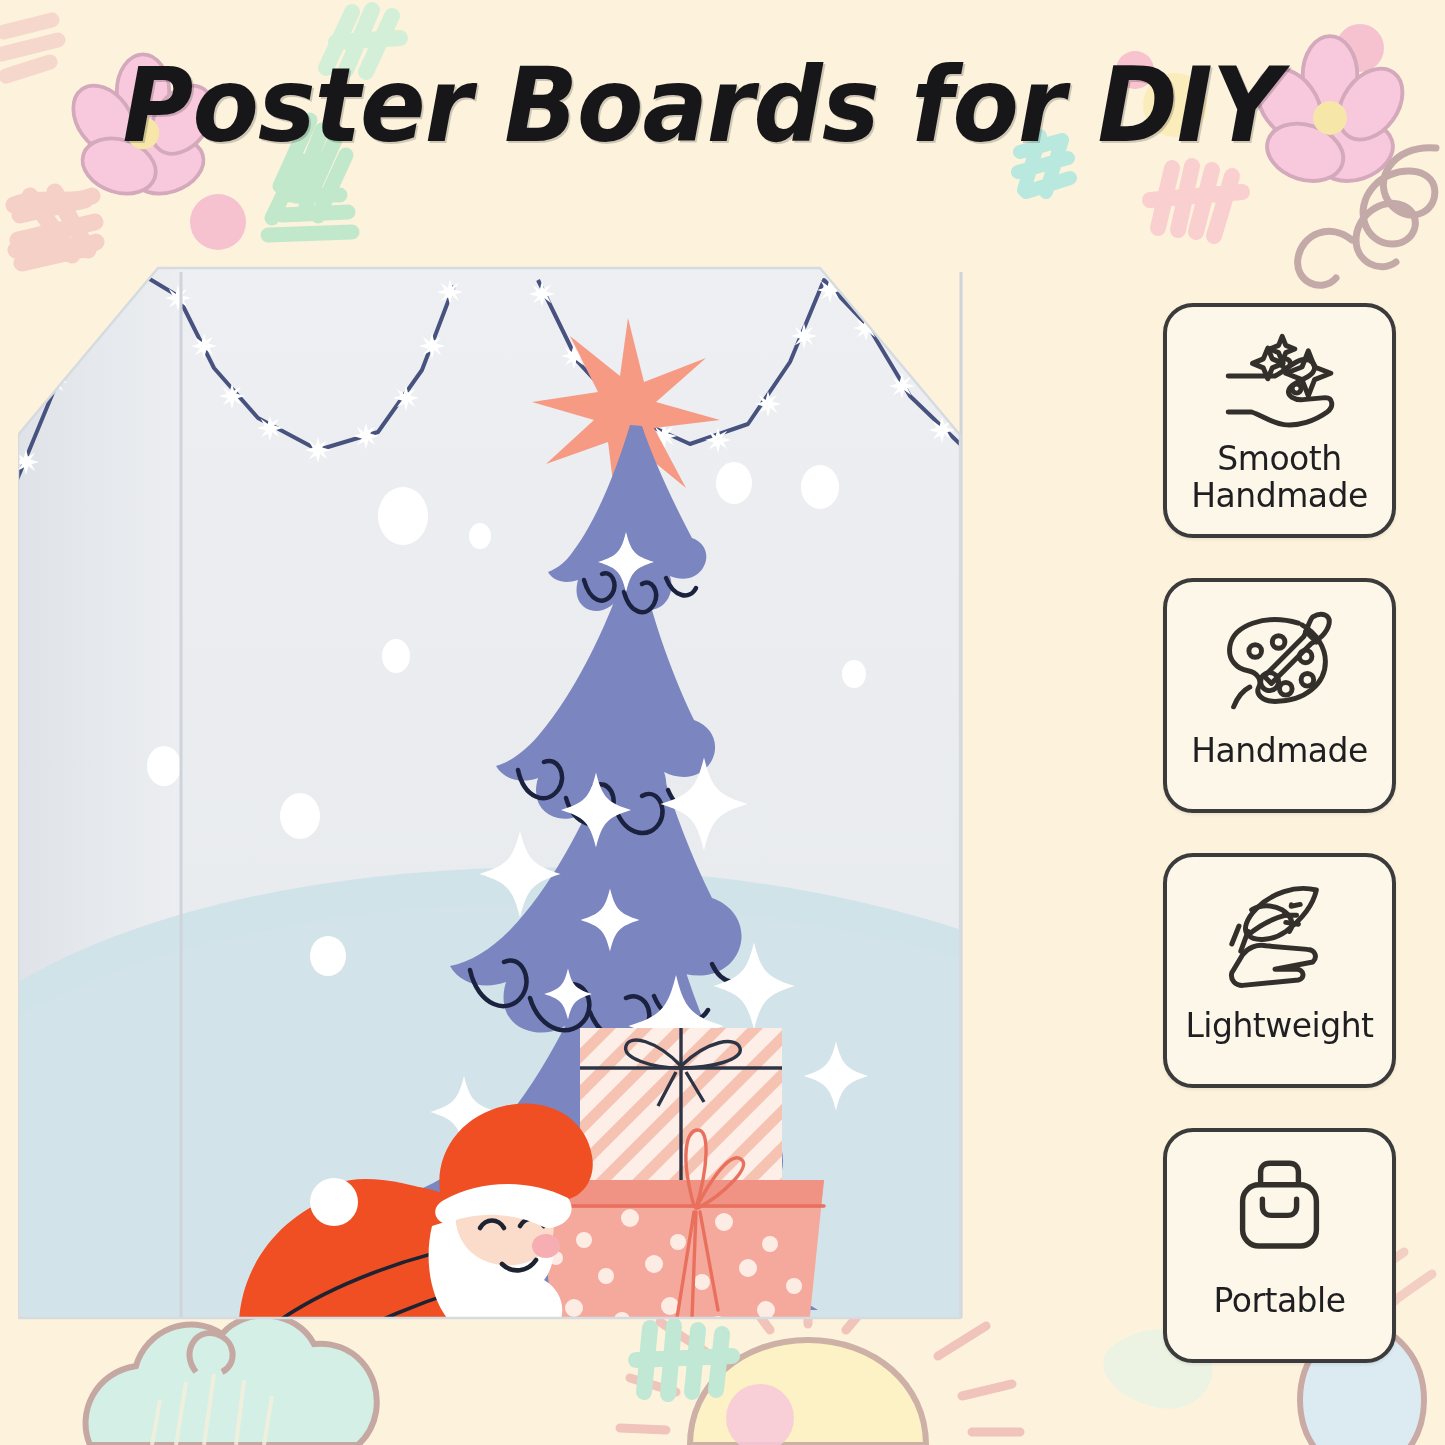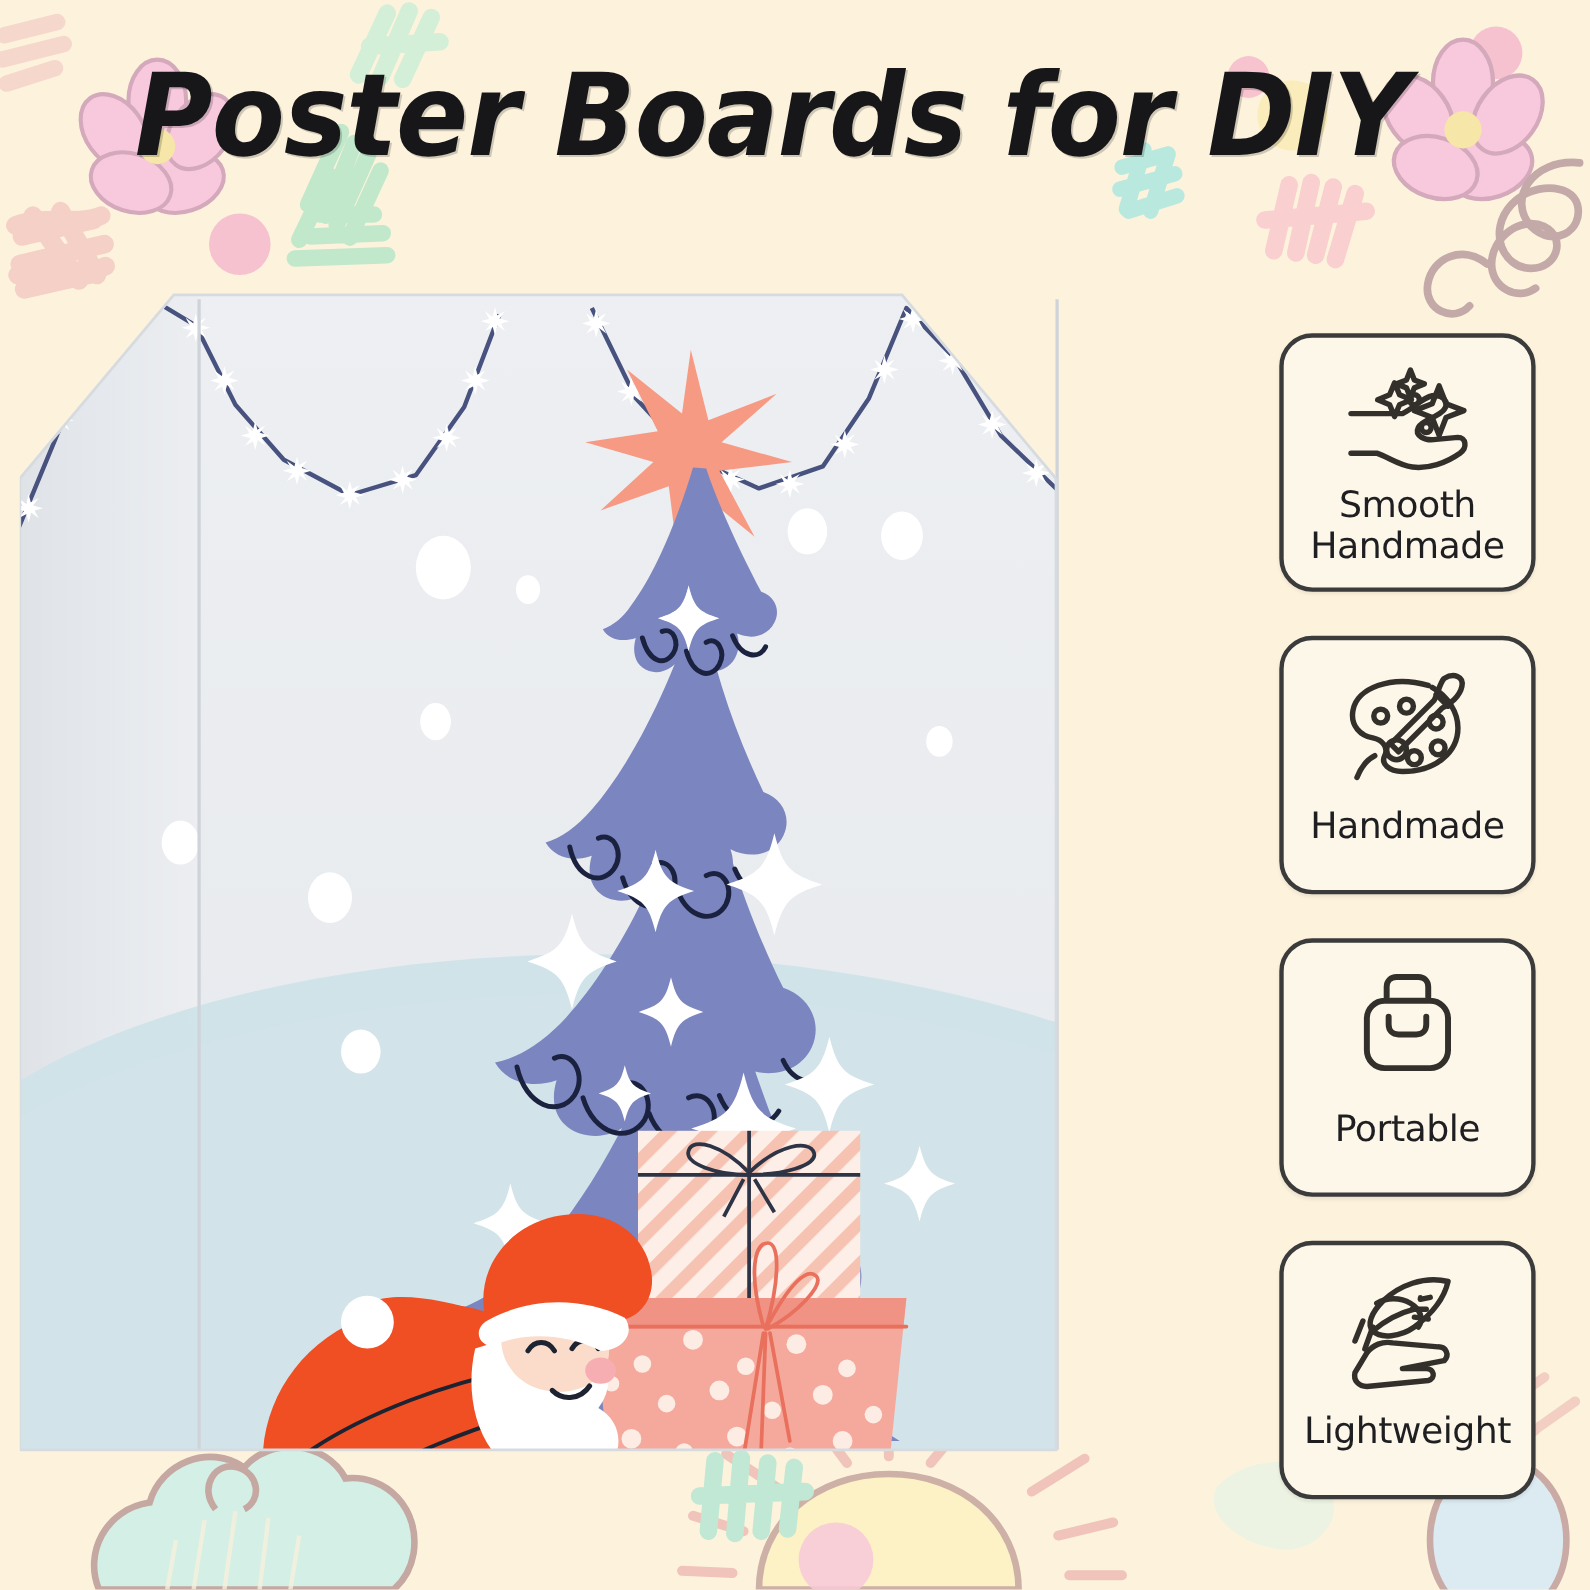--- a/index.html
+++ b/index.html
@@ -587,43 +587,43 @@
         <path d="M112,14 C122,8 132,12 130,22 C128,32 118,40 110,44
                  L66,88 L58,80 L102,36 C106,28 108,18 112,14 Z"></path>
         <path d="M104,30 L116,42"></path>
       </g>
     </svg>
     <div class="badge-label">Handmade</div>
   </div>
 
   <div class="badge">
     <svg class="badge-icon" viewBox="0 0 150 124">
-      <g fill="none" stroke="#33302c" stroke-width="6" stroke-linecap="round" stroke-linejoin="round">
-        <path d="M54,30 L54,20 C54,14 58,10 64,10 L86,10 C92,10 96,14 96,20 L96,30"></path>
-        <rect x="34" y="34" width="82" height="68" rx="18"></rect>
-        <path d="M56,50 L56,58 C56,64 60,68 66,68 L84,68 C90,68 94,64 94,58 L94,50"></path>
-      </g>
-    </svg>
-    <div class="badge-label">Portable</div>
-  </div>
-
-  <div class="badge">
-    <svg class="badge-icon" viewBox="0 0 150 124">
       <g fill="none" stroke="#33302c" stroke-width="5.5" stroke-linecap="round" stroke-linejoin="round">
 
         <path d="M116,12 C92,6 66,16 50,32 C38,44 34,56 40,62
                  C48,70 68,68 82,58 C98,46 112,30 116,12 Z"></path>
         <path d="M44,34 C54,28 68,28 78,34 C88,40 92,50 86,58"></path>
         <path d="M80,40 L94,40 M82,48 L96,50 M88,30 L98,28"></path>
         <circle cx="88" cy="28" r="2.4" fill="#33302c" stroke="none"></circle>
         <path d="M40,62 C52,52 66,44 82,40"></path>
 
         <path d="M30,52 L22,72 M40,58 L32,80"></path>
 
         <path d="M22,104 L34,84 C40,76 50,72 60,74 L106,78
                  C114,78 118,86 112,92 L70,100 L94,100
                  C102,100 104,110 96,112 L34,118 C26,118 20,112 22,104 Z"></path>
       </g>
     </svg>
     <div class="badge-label">Lightweight</div>
   </div>
 
+  <div class="badge">
+    <svg class="badge-icon" viewBox="0 0 150 124">
+      <g fill="none" stroke="#33302c" stroke-width="6" stroke-linecap="round" stroke-linejoin="round">
+        <path d="M54,30 L54,20 C54,14 58,10 64,10 L86,10 C92,10 96,14 96,20 L96,30"></path>
+        <rect x="34" y="34" width="82" height="68" rx="18"></rect>
+        <path d="M56,50 L56,58 C56,64 60,68 66,68 L84,68 C90,68 94,64 94,58 L94,50"></path>
+      </g>
+    </svg>
+    <div class="badge-label">Portable</div>
+  </div>
+
 </div>
 
 </body></html>

